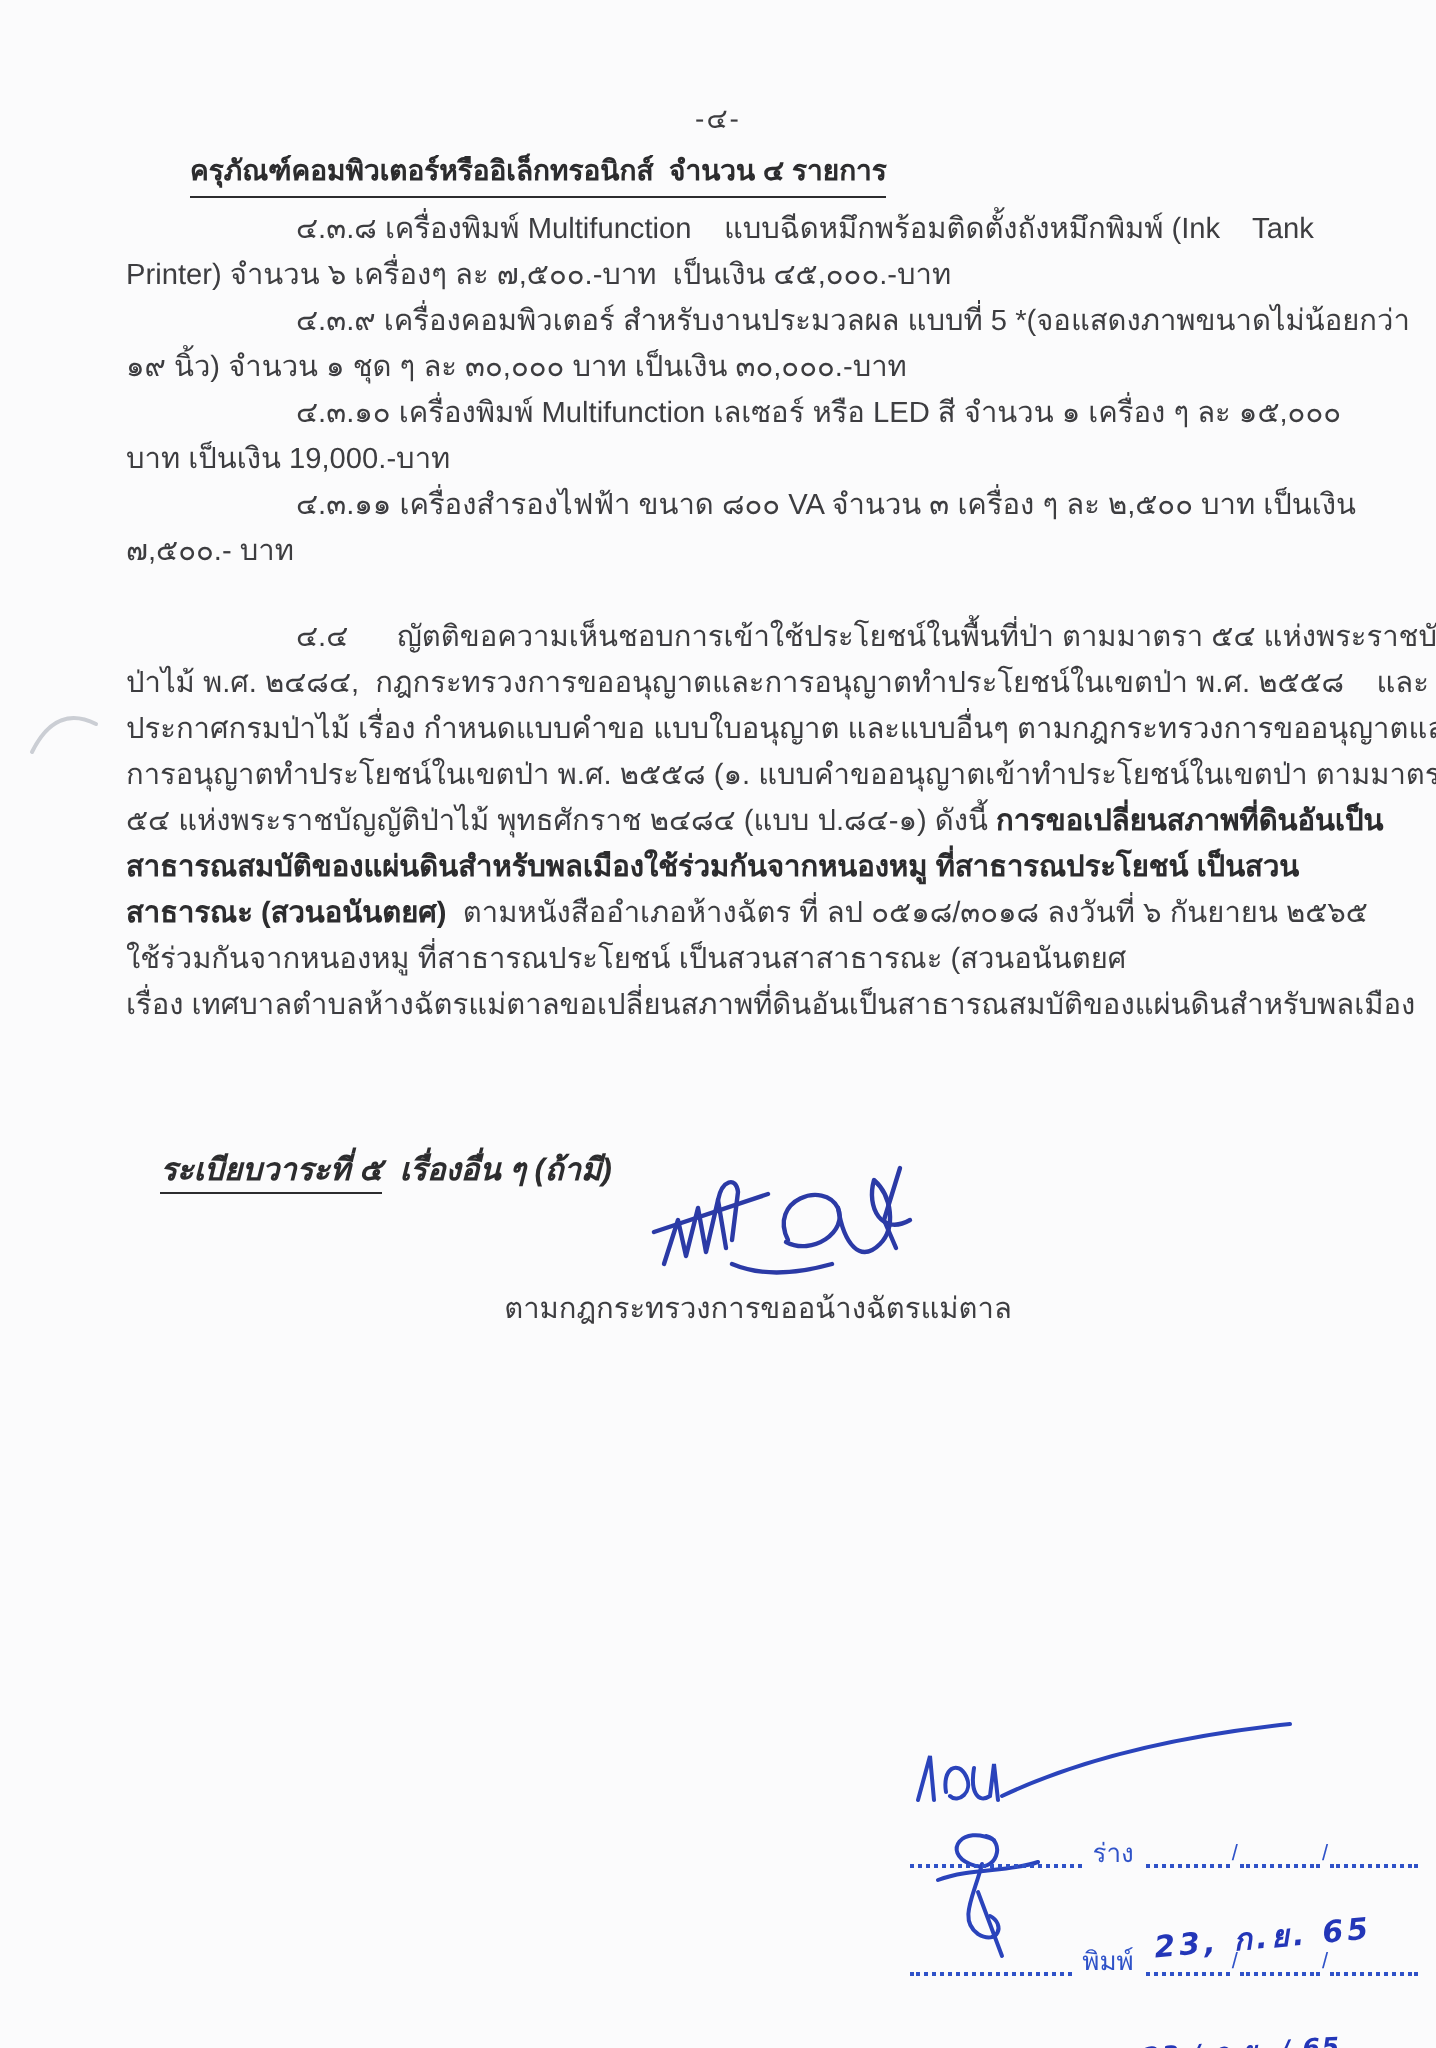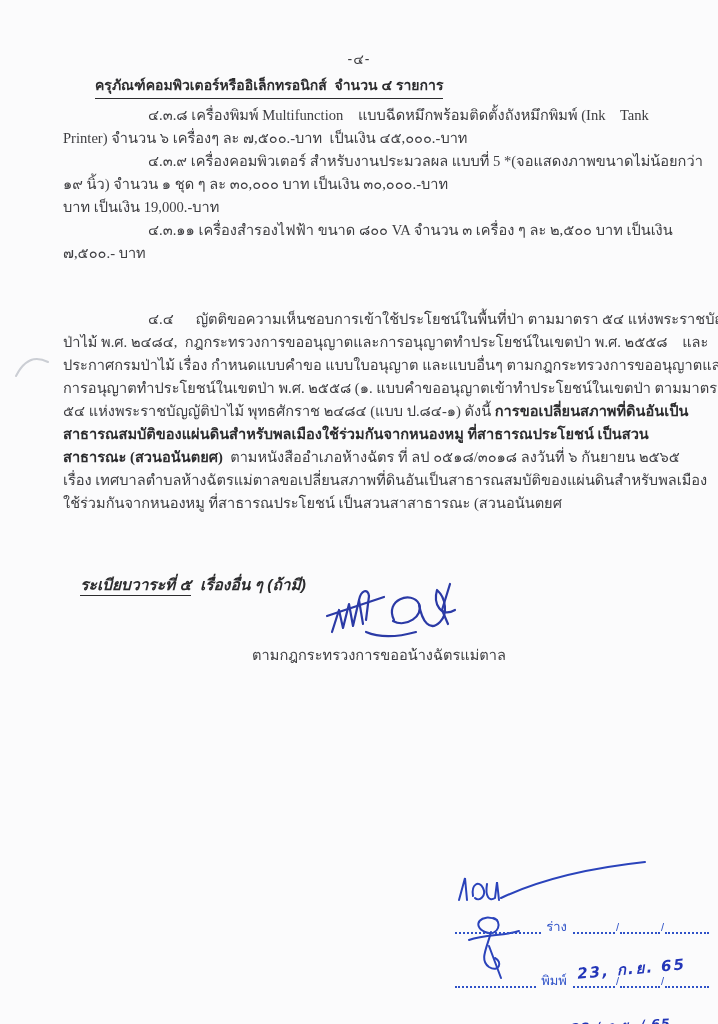--- a/index.html
+++ b/index.html
@@ -28,21 +28,20 @@
     font-size:14px;font-weight:bold;color:var(--ink-bold);
     border-bottom:1.6px solid var(--ink-bold);
     padding-bottom:2px;white-space:pre;
   }
   .textblock{position:absolute;left:63px;width:632px;}
   #items{top:104px;}
   #motion{top:308px;}
   .line{
     line-height:23px;height:23px;font-size:14.6px;
     white-space:pre;
-    font-family:Liberation Serif, serif;
   }
   .line.indent{text-indent:85px;}
   .line span{white-space:pre;}
   .b{font-weight:bold;color:var(--ink-bold);margin-top:29px;}
   .agenda{
     position:absolute;left:63px;top:554px;
     font-size:15.5px;font-weight:bold;color:var(--ink-bold);
     white-space:pre;
     font-style:italic;
   }
@@ -106,35 +105,36 @@
 
   <div class="pageno">-๔-</div>
 
   <div class="heading">ครุภัณฑ์คอมพิวเตอร์หรืออิเล็กทรอนิกส์  จำนวน ๔ รายการ</div>
 
   <div id="items" class="textblock">
       <div class="line indent"><span>๔.๓.๘ เครื่องพิมพ์ Multifunction    แบบฉีดหมึกพร้อมติดตั้งถังหมึกพิมพ์ (Ink    Tank</span></div>
       <div class="line"><span>Printer) จำนวน ๖ เครื่องๆ ละ ๗,๕๐๐.-บาท  เป็นเงิน ๔๕,๐๐๐.-บาท</span></div>
       <div class="line indent"><span>๔.๓.๙ เครื่องคอมพิวเตอร์ สำหรับงานประมวลผล แบบที่ 5 *(จอแสดงภาพขนาดไม่น้อยกว่า</span></div>
       <div class="line"><span>๑๙ นิ้ว) จำนวน ๑ ชุด ๆ ละ ๓๐,๐๐๐ บาท เป็นเงิน ๓๐,๐๐๐.-บาท</span></div>
+      <div class="line indent"><span>๔.๓.๑๐ เครื่องพิมพ์ Multifunction เลเซอร์ หรือ LED สี จำนวน ๑ เครื่อง ๆ ละ ๑๕,๐๐๐</span></div>
       <div class="line"><span>บาท เป็นเงิน 19,000.-บาท</span></div>
       <div class="line indent"><span>๔.๓.๑๑ เครื่องสำรองไฟฟ้า ขนาด ๘๐๐ VA จำนวน ๓ เครื่อง ๆ ละ ๒,๕๐๐ บาท เป็นเงิน</span></div>
       <div class="line"><span>๗,๕๐๐.- บาท</span></div>
     </div>
 
   <div id="motion" class="textblock">
       <div class="line indent"><span>๔.๔      ญัตติขอความเห็นชอบการเข้าใช้ประโยชน์ในพื้นที่ป่า ตามมาตรา ๕๔ แห่งพระราชบัญญัติ</span></div>
       <div class="line"><span>ป่าไม้ พ.ศ. ๒๔๘๔,  กฎกระทรวงการขออนุญาตและการอนุญาตทำประโยชน์ในเขตป่า พ.ศ. ๒๕๕๘    และ</span></div>
       <div class="line"><span>ประกาศกรมป่าไม้ เรื่อง กำหนดแบบคำขอ แบบใบอนุญาต และแบบอื่นๆ ตามกฎกระทรวงการขออนุญาตและ</span></div>
       <div class="line"><span>การอนุญาตทำประโยชน์ในเขตป่า พ.ศ. ๒๕๕๘ (๑. แบบคำขออนุญาตเข้าทำประโยชน์ในเขตป่า ตามมาตรา</span></div>
       <div class="line"><span>๕๔ แห่งพระราชบัญญัติป่าไม้ พุทธศักราช ๒๔๘๔ (แบบ ป.๘๔-๑) ดังนี้ </span><span class="b">การขอเปลี่ยนสภาพที่ดินอันเป็น</span></div>
       <div class="line"><span class="b">สาธารณสมบัติของแผ่นดินสำหรับพลเมืองใช้ร่วมกันจากหนองหมู ที่สาธารณประโยชน์ เป็นสวน</span></div>
       <div class="line"><span class="b">สาธารณะ (สวนอนันตยศ)</span><span>  ตามหนังสืออำเภอห้างฉัตร ที่ ลป ๐๕๑๘/๓๐๑๘ ลงวันที่ ๖ กันยายน ๒๕๖๕</span></div>
+      <div class="line"><span>ใช้ร่วมกันจากหนองหมู ที่สาธารณประโยชน์ เป็นสวนสาสาธารณะ (สวนอนันตยศ</span></div>
       <div class="line"><span>เรื่อง เทศบาลตำบลห้างฉัตรแม่ตาลขอเปลี่ยนสภาพที่ดินอันเป็นสาธารณสมบัติของแผ่นดินสำหรับพลเมือง</span></div>
-      <div class="line"><span>ใช้ร่วมกันจากหนองหมู ที่สาธารณประโยชน์ เป็นสวนสาสาธารณะ (สวนอนันตยศ</span></div>
     </div>
 
   <div class="agenda">
     <span class="agenda-label">ระเบียบวาระที่ ๕</span><span class="agenda-rest">  เรื่องอื่น ๆ (ถ้ามี)</span>
   </div>
 
   <svg class="sig-svg" width="150" height="66" viewBox="0 0 150 66">
     <g fill="none" stroke="#2b3aa6" stroke-width="2.2" stroke-linecap="round" stroke-linejoin="round">
       <path d="M10,52 L17,30 L21,48 L27,24 L31,46 L37,20 L41,44"></path>
       <path d="M37,20 C39,10 46,8 47,16 L44,40"></path>

